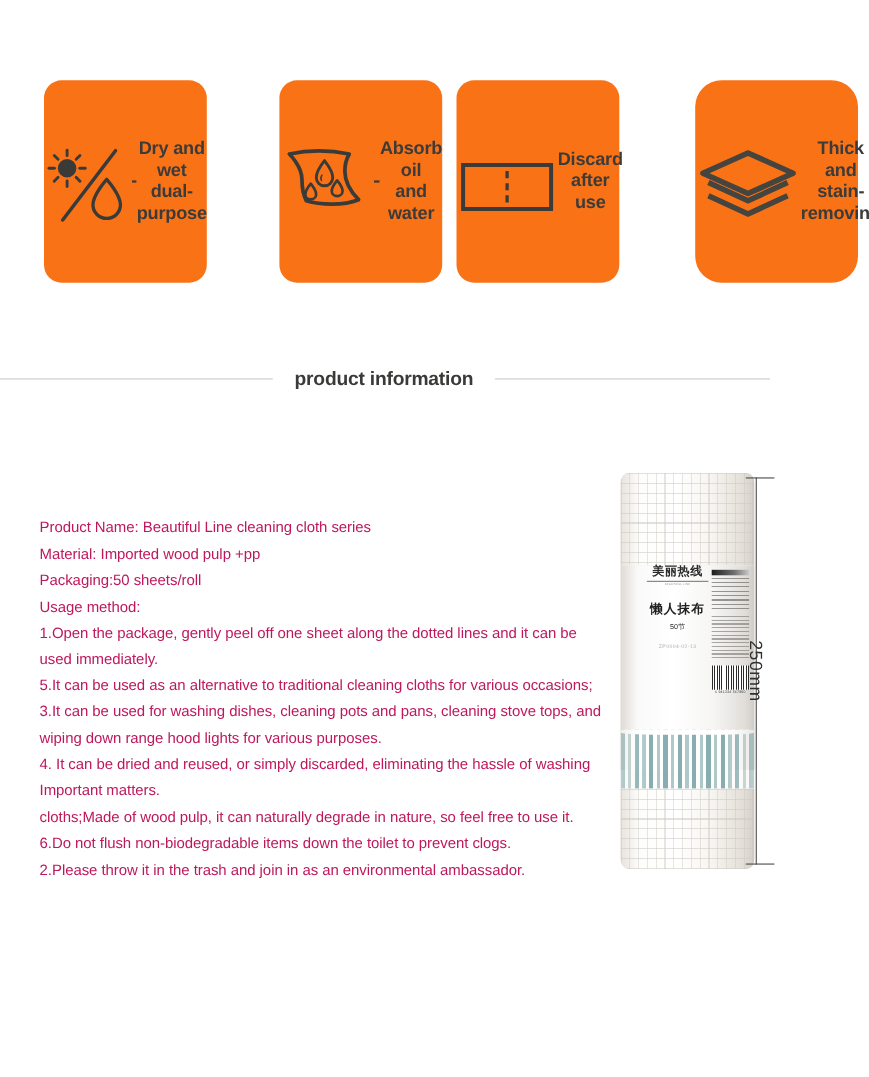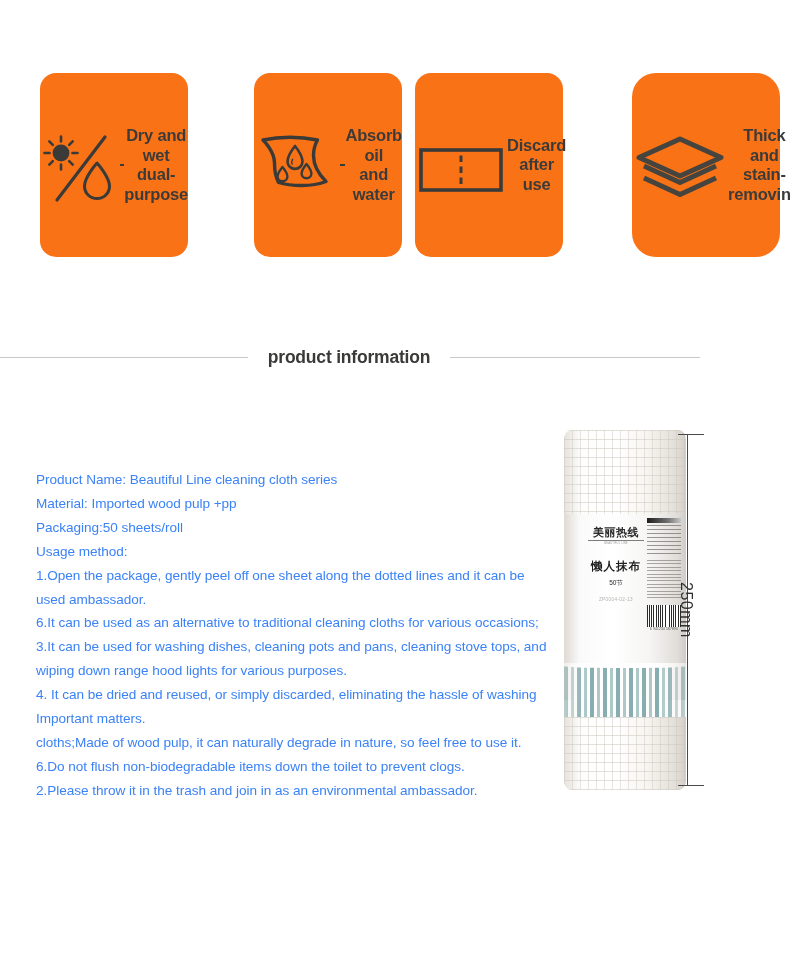--- a/index.html
+++ b/index.html
@@ -64,21 +64,21 @@
     color: #3d3b39;
     letter-spacing: -0.2px;
     white-space: pre-line;
     font-family: "Liberation Sans Narrow", "Liberation Sans", sans-serif;
   }
 
   
   #section-heading {
     position: absolute;
     left: 0;
-    top: 344px;
+    top: 331px;
     width: 698px;
     height: 26px;
     display: flex;
     align-items: center;
     justify-content: center;
   }
   #section-heading .rule {
     height: 1px;
     background: #c9c9c9;
     flex: 0 0 auto;
@@ -97,21 +97,21 @@
   
   #info-text {
     position: absolute;
     left: 36px;
     top: 468px;
     width: 516px;
   }
   .info-line {
     font-size: 13.6px;
     line-height: 23.9px;
-    color: #3b82f6;
+    color: #be185d;
     letter-spacing: -0.05px;
     font-family: "Liberation Sans Narrow", "Liberation Sans", sans-serif;
   }
 
   
   #product-figure {
     position: absolute;
     left: 556px;
     top: 430px;
     width: 138px;
@@ -177,21 +177,21 @@
     left: 0; right: 0; top: 0;
     height: 5px;
     background: #ffffff;
     border-radius: 0 0 40% 40%;
   }
 
   
   #brand-block {
     position: absolute;
     left: 10px;
-    top: 96px;
+    top: 84px;
     width: 84px;
     text-align: center;
     pointer-events: none;
   }
   #brand-name {
     font-size: 11px;
     line-height: 12px;
     font-weight: 700;
     color: #2b2b2b;
     letter-spacing: 0.5px;
@@ -395,22 +395,22 @@
   <div id="section-title">product information</div>
   <div class="rule right"></div>
 </div>
 
 <div id="info-text">
   <div class="info-line">Product Name: Beautiful Line cleaning cloth series</div>
   <div class="info-line">Material: Imported wood pulp +pp</div>
   <div class="info-line">Packaging:50 sheets/roll</div>
   <div class="info-line">Usage method:</div>
   <div class="info-line">1.Open the package, gently peel off one sheet along the dotted lines and it can be</div>
-  <div class="info-line">used ambassador.</div>
-  <div class="info-line">6.It can be used as an alternative to traditional cleaning cloths for various occasions;</div>
+  <div class="info-line">used immediately.</div>
+  <div class="info-line">5.It can be used as an alternative to traditional cleaning cloths for various occasions;</div>
   <div class="info-line">3.It can be used for washing dishes, cleaning pots and pans, cleaning stove tops, and</div>
   <div class="info-line">wiping down range hood lights for various purposes.</div>
   <div class="info-line">4. It can be dried and reused, or simply discarded, eliminating the hassle of washing</div>
   <div class="info-line">Important matters.</div>
   <div class="info-line">cloths;Made of wood pulp, it can naturally degrade in nature, so feel free to use it.</div>
   <div class="info-line">6.Do not flush non-biodegradable items down the toilet to prevent clogs.</div>
   <div class="info-line">2.Please throw it in the trash and join in as an environmental ambassador.</div>
 </div>
 
 <div id="product-figure">

